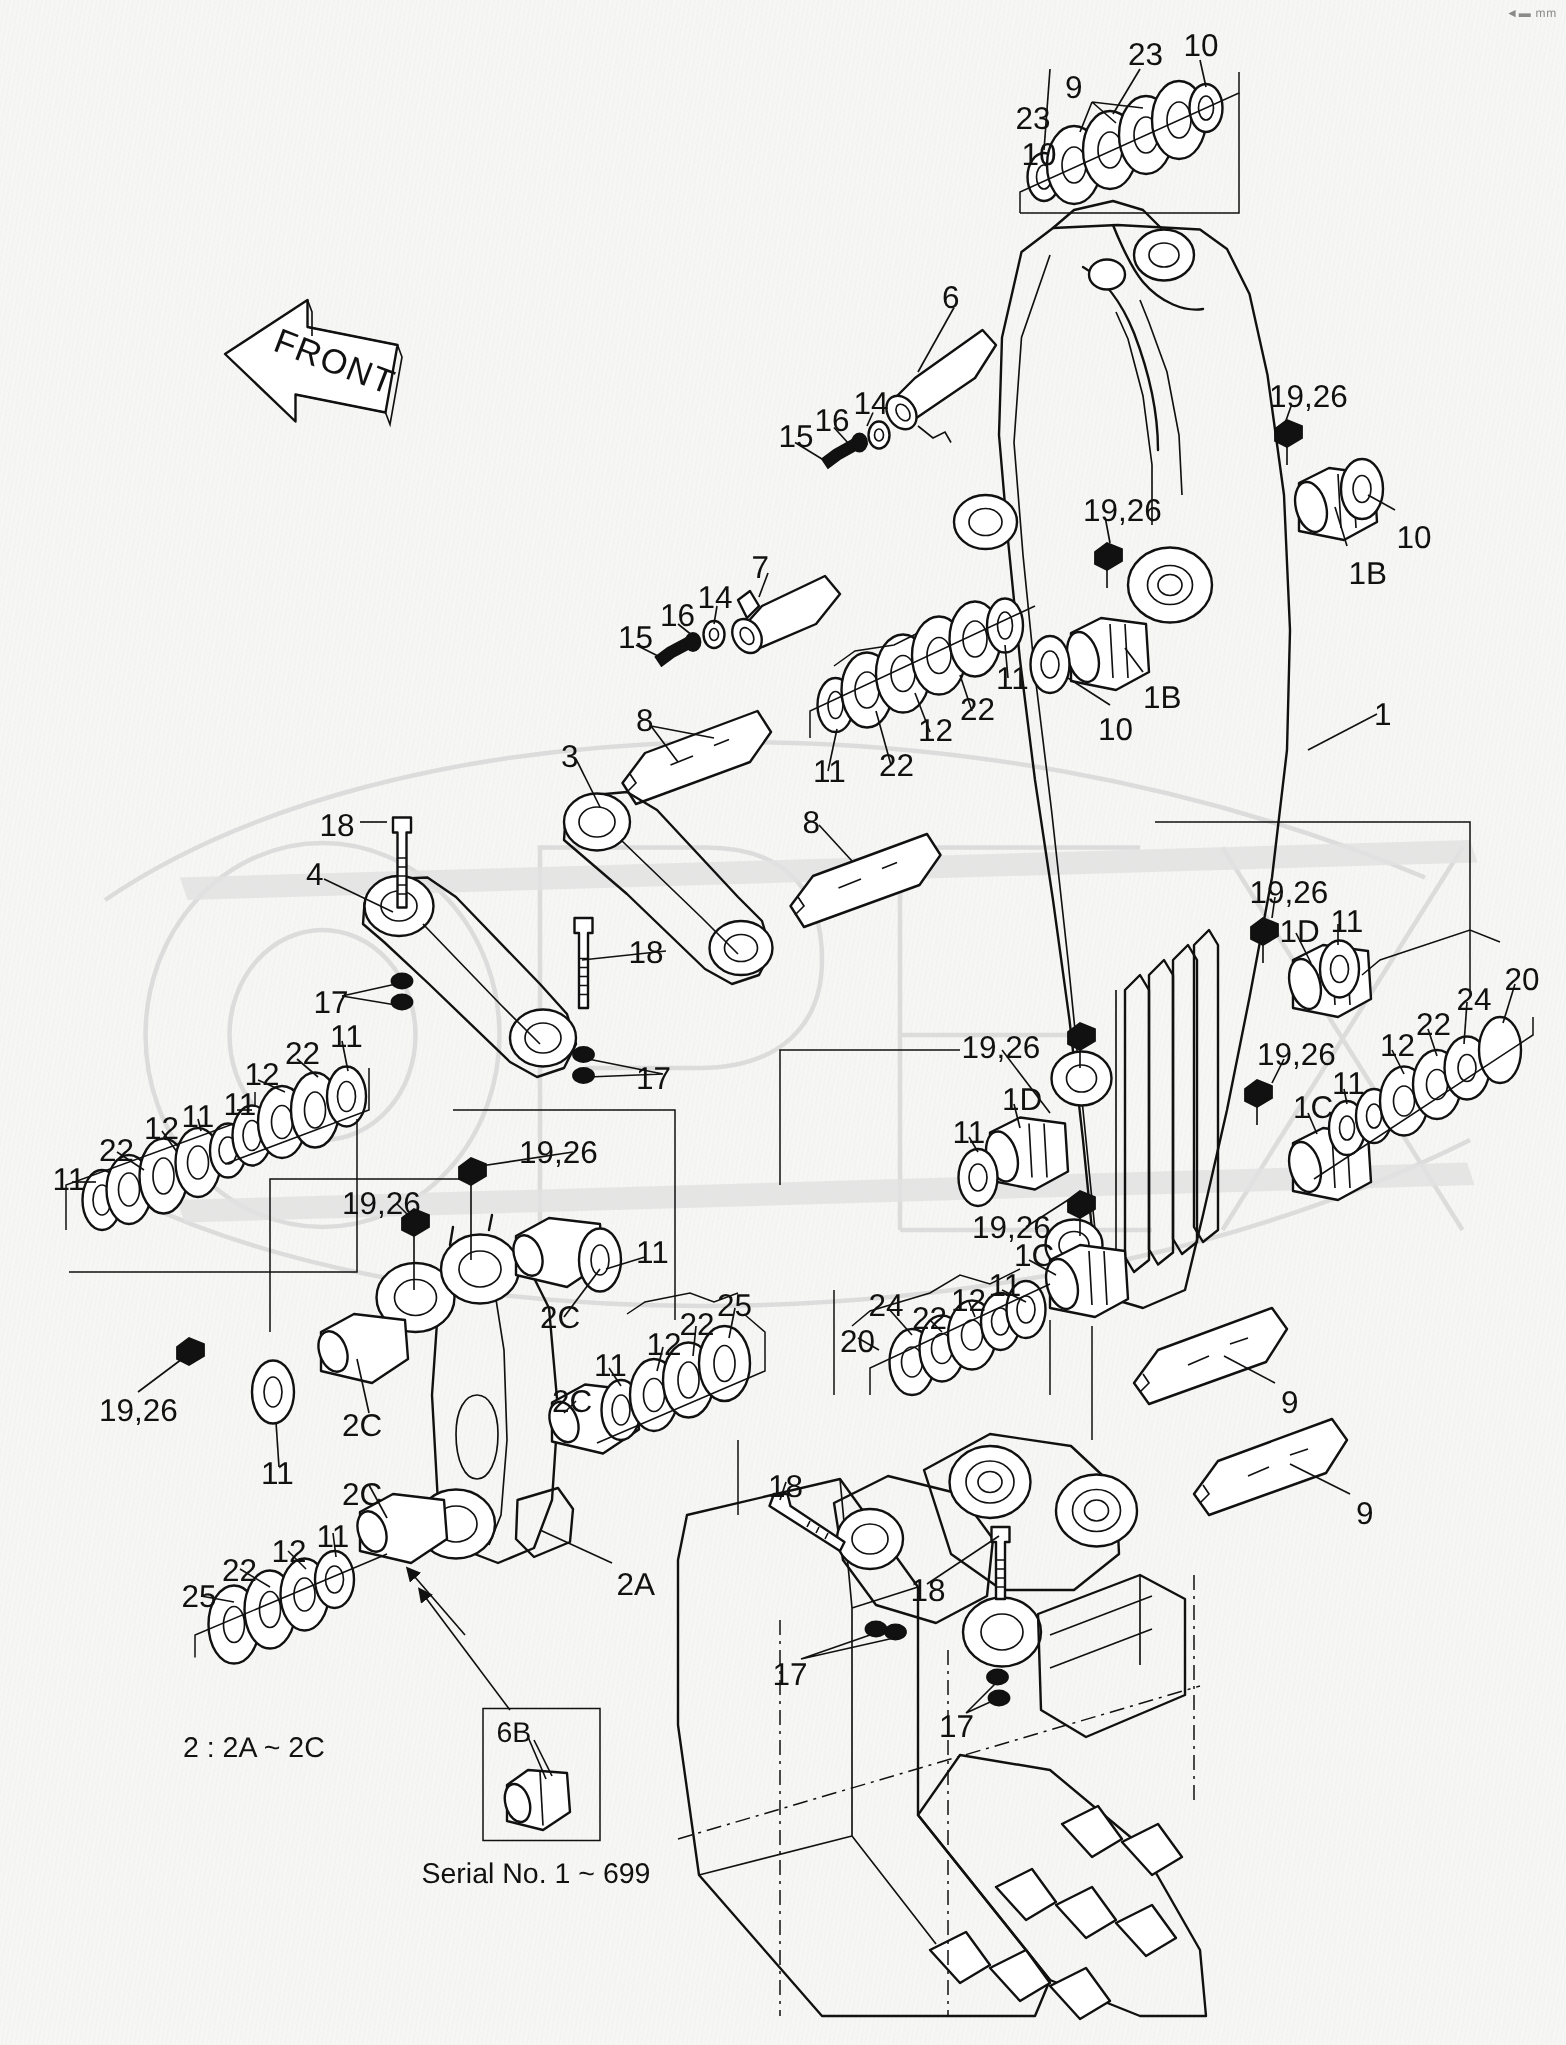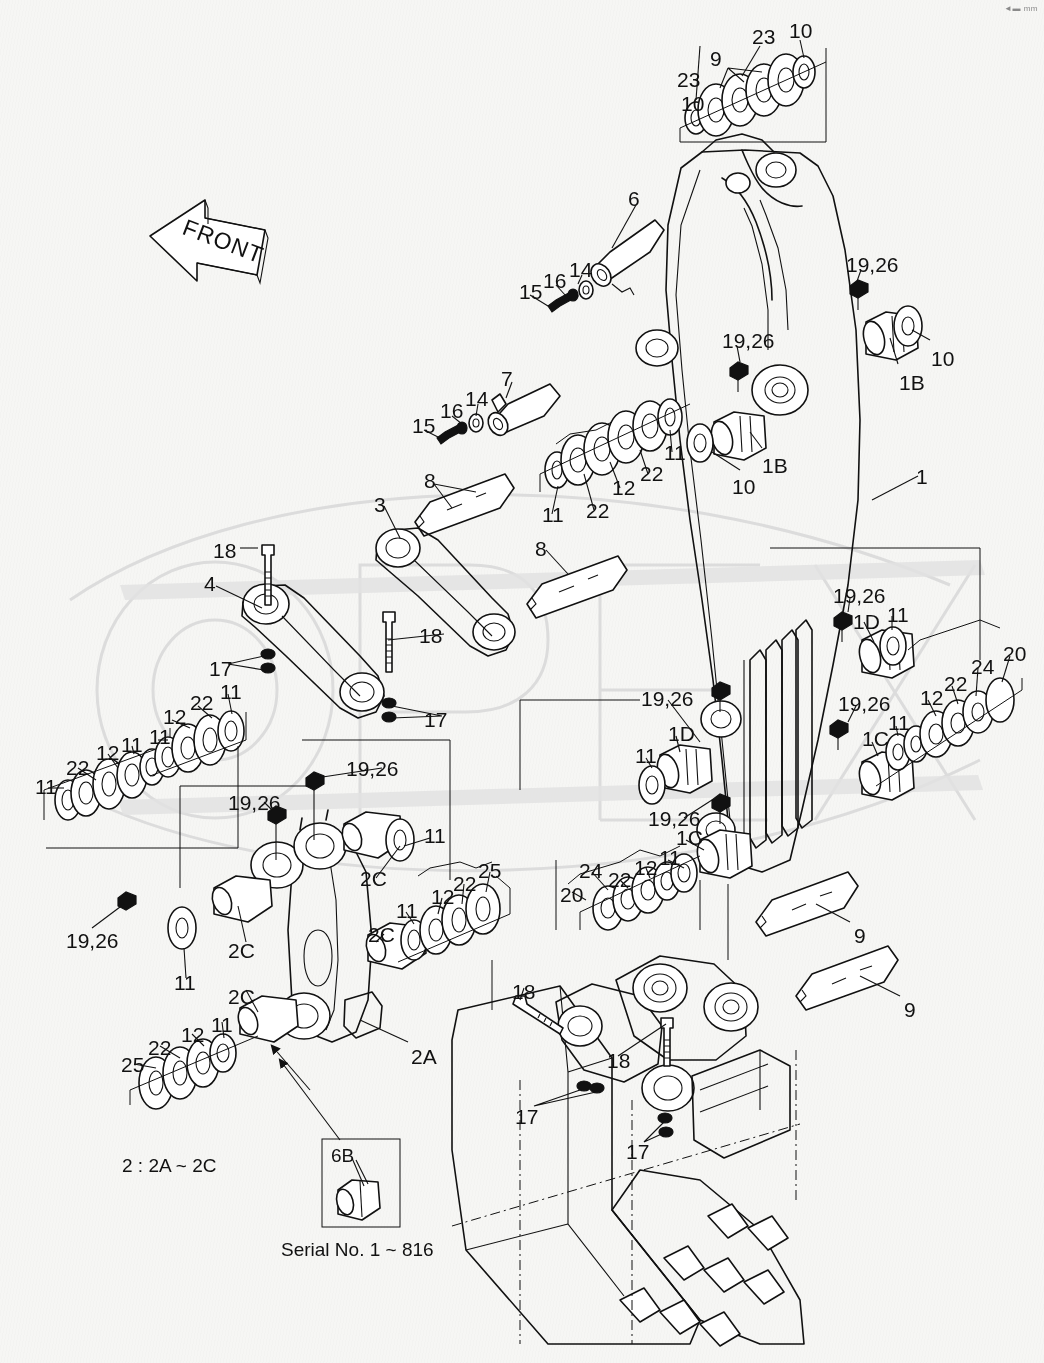--- a/index.html
+++ b/index.html
@@ -629,21 +629,21 @@
     </g>
 
   </svg>
 
   <div class="front-txt" style="left: 181px; top: 228px;">FRONT</div>
 
   <div class="corner">◄▬ mm</div>
 
   <div class="lbl cap" style="left:122px;top:1156px;">2 : 2A ~ 2C</div>
   <div class="lbl cap" style="left:331px;top:1146px;">6B</div>
-  <div class="lbl cap" style="left:281px;top:1240px;">Serial No. 1 ~ 816</div>
+  <div class="lbl cap" style="left:281px;top:1240px;">Serial No. 1 ~ 699</div>
 
   <div id="callout-layer">
       <div class="lbl n" style="left: 752px; top: 26px;">23</div>
       <div class="lbl n" style="left: 789px; top: 20px;">10</div>
       <div class="lbl n" style="left: 710px; top: 48px;">9</div>
       <div class="lbl n" style="left: 677px; top: 69px;">23</div>
       <div class="lbl n" style="left: 681px; top: 93px;">10</div>
       <div class="lbl n" style="left: 628px; top: 188px;">6</div>
       <div class="lbl n" style="left: 569px; top: 259px;">14</div>
       <div class="lbl n" style="left: 543px; top: 270px;">16</div>

